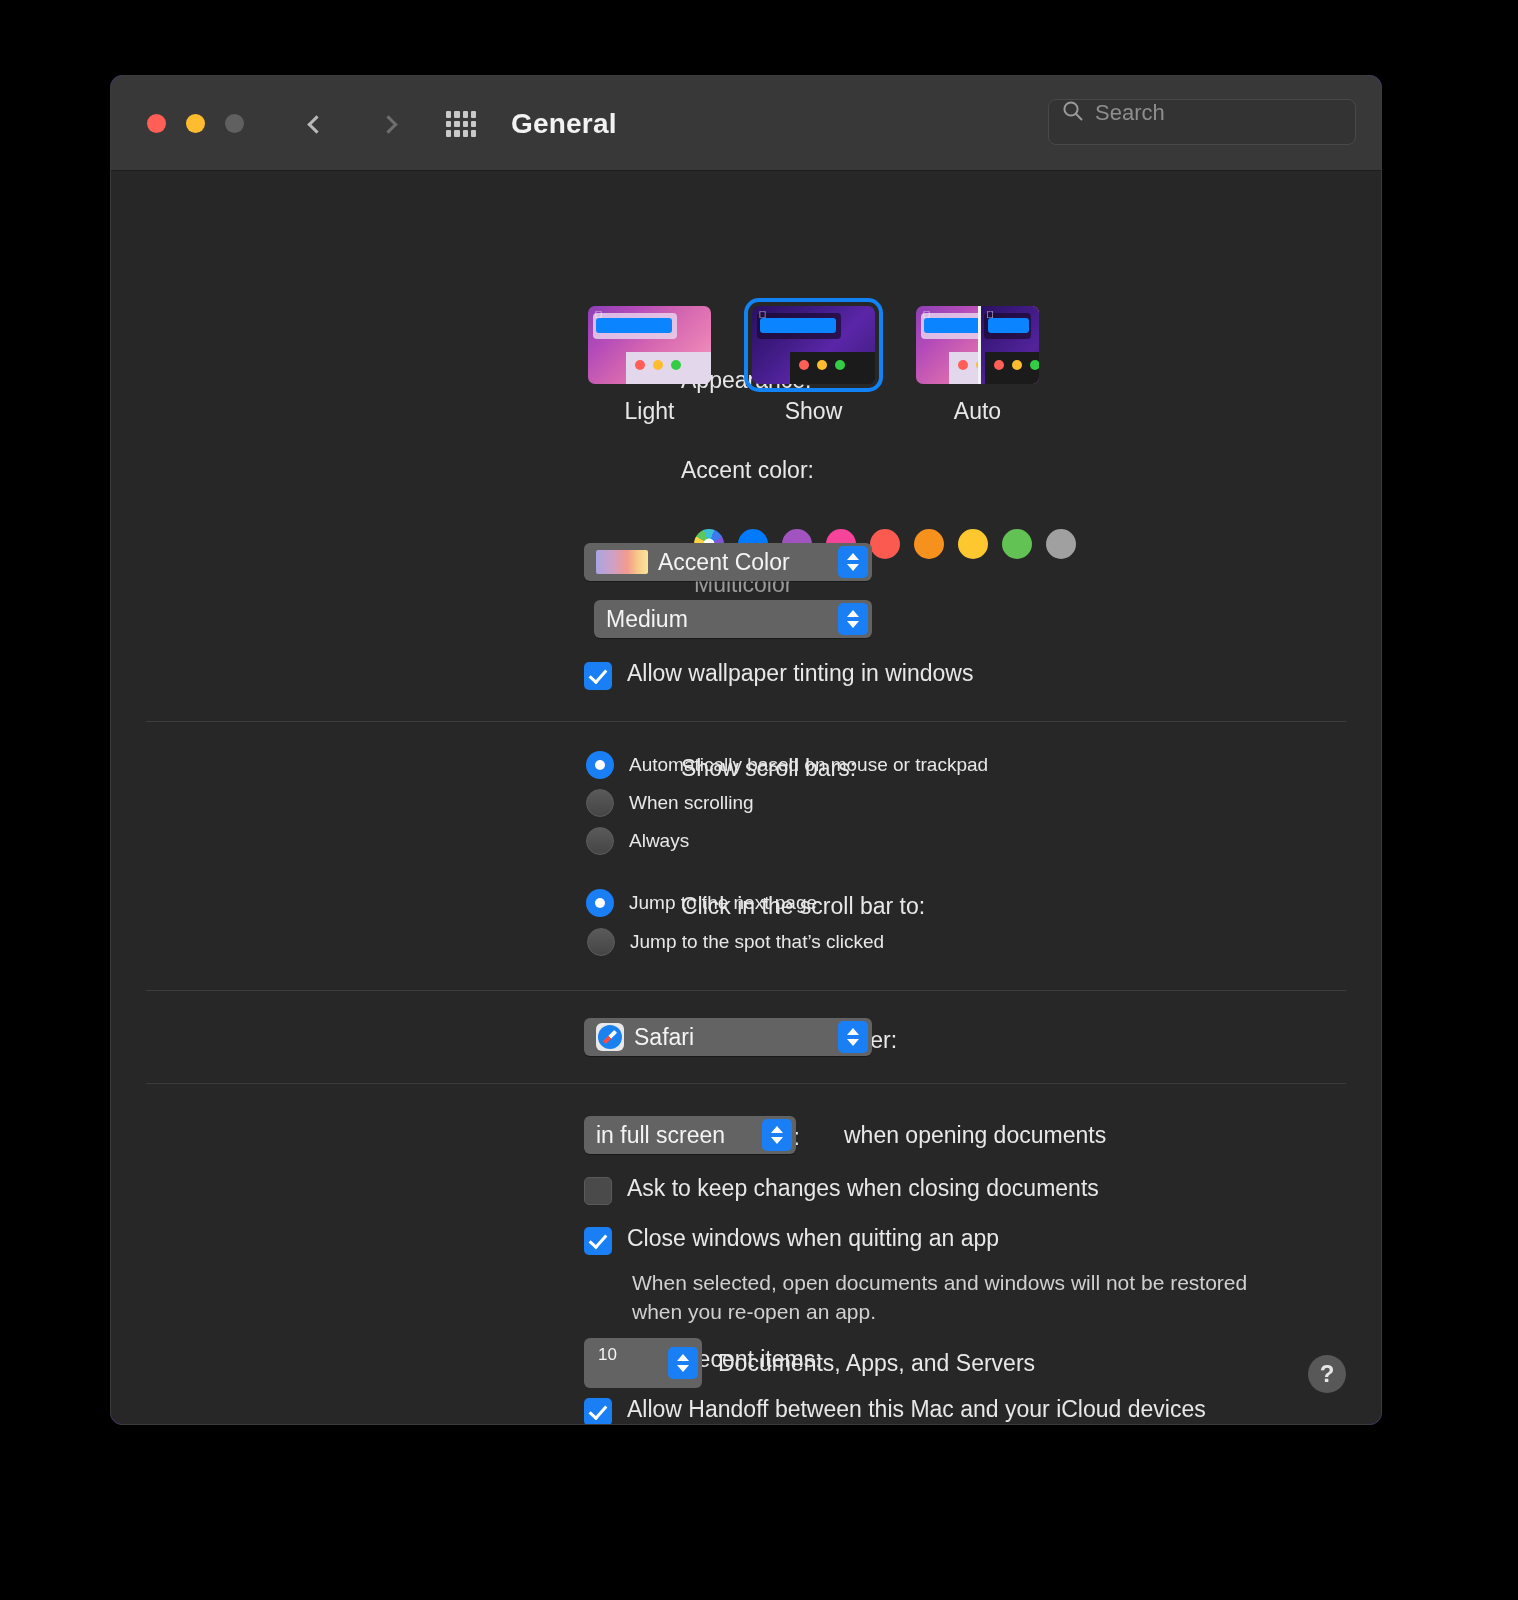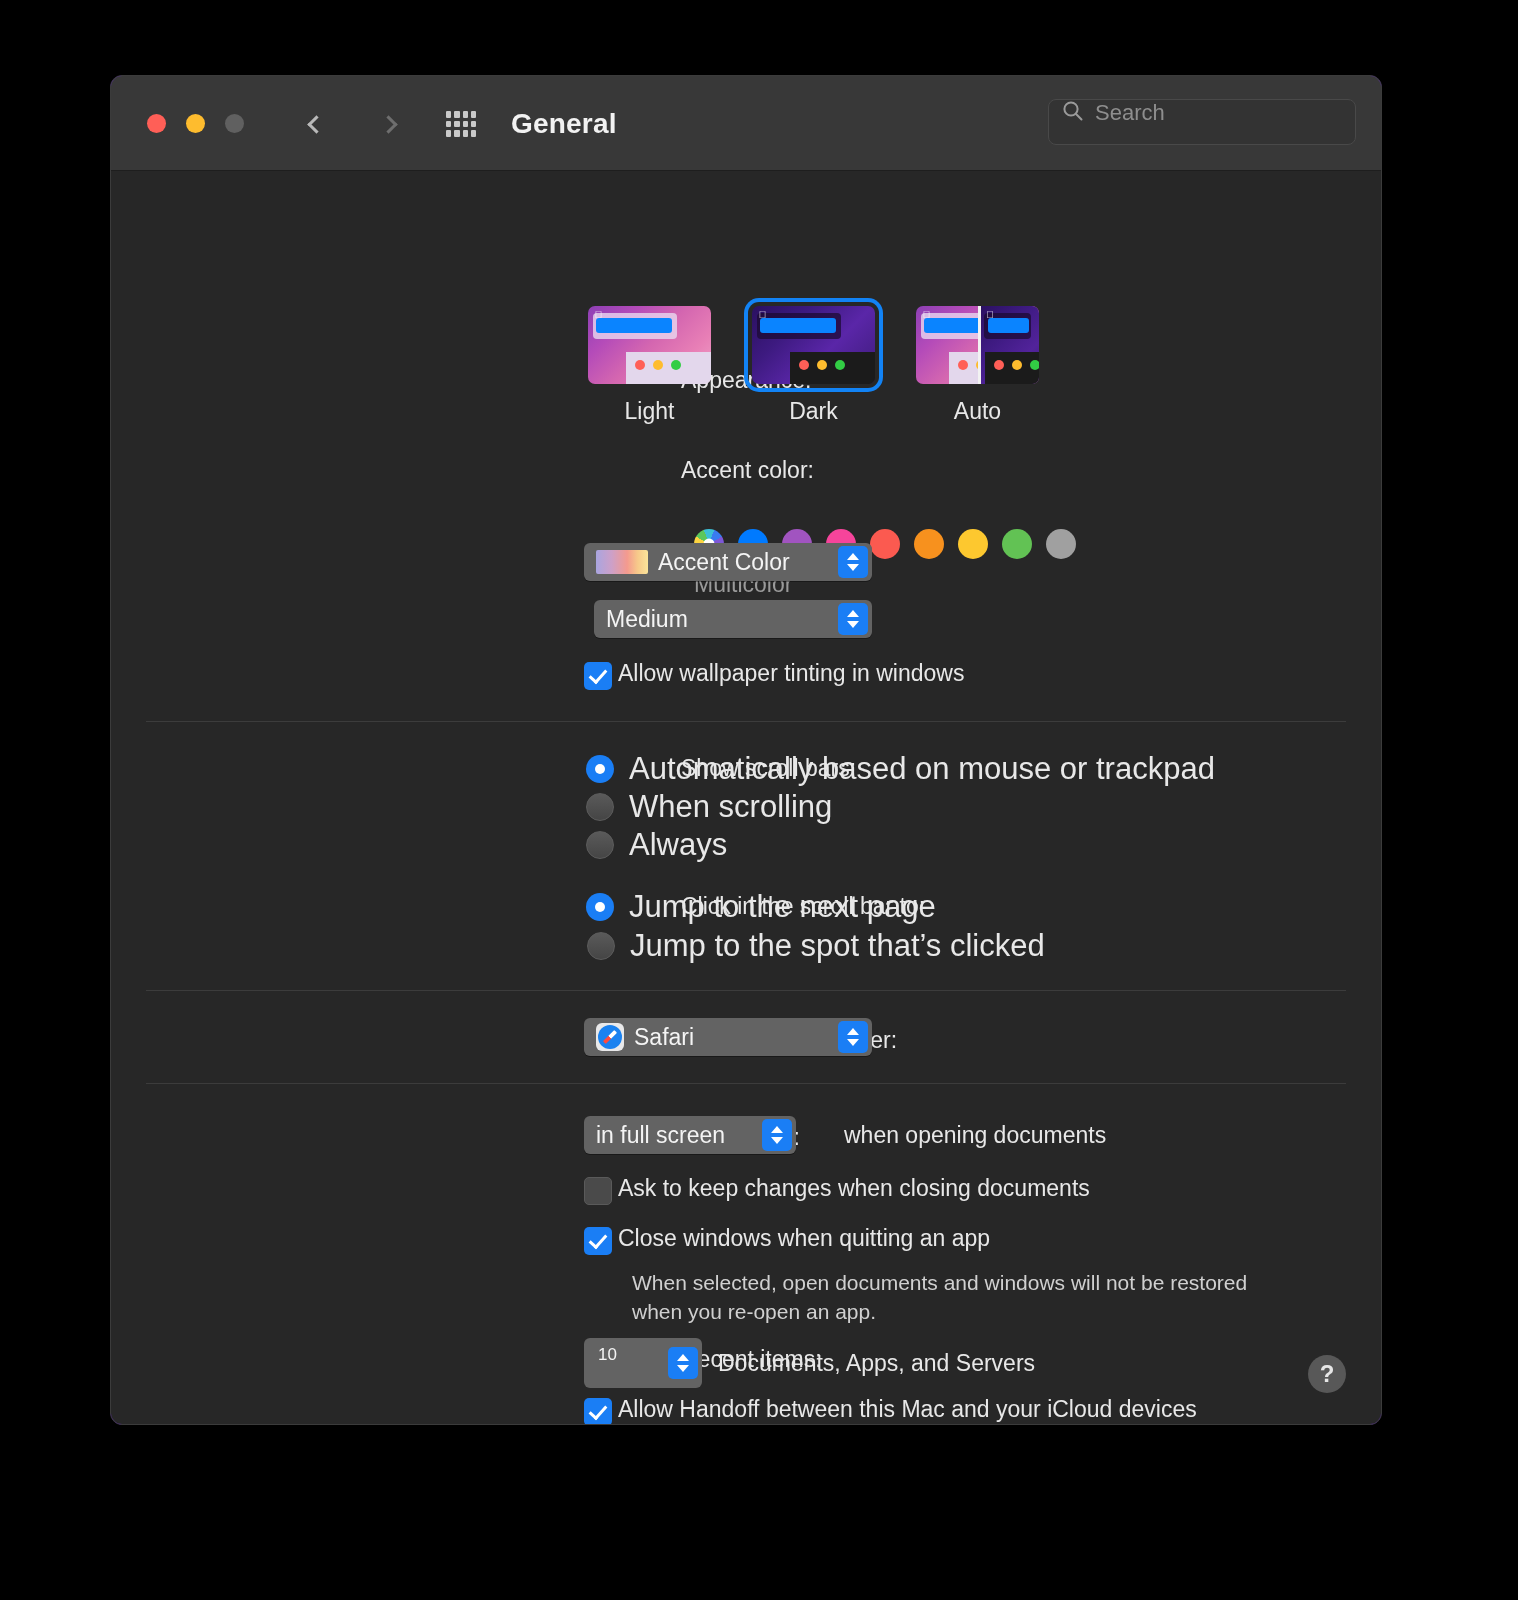--- a/index.html
+++ b/index.html
@@ -190,34 +190,34 @@
     width: 28px; height: 28px; border-radius: 5px; flex: 0 0 auto;
     position: relative; margin-top: 2px;
   }
   .cb.on { background: #1a7ef5; }
   .cb.off { background: #4a4a4a; border: 1px solid #5a5a5a; }
   .cb.on::after {
     content:''; position: absolute; left: 9px; top: 4px;
     width: 7px; height: 14px; border: solid #fff; border-width: 0 3px 3px 0;
     transform: rotate(42deg);
   }
-  .cbtext { margin-left: 6px; font-size: 23px; color: #e8e8e8; white-space: nowrap; }
+  .cbtext { margin-left: 15px; font-size: 23px; color: #e8e8e8; white-space: nowrap; }
 
   
   .rdrow { position: absolute; display: flex; align-items: center; }
   .rd {
     width: 28px; height: 28px; border-radius: 50%; flex: 0 0 auto; position: relative;
   }
   .rd.on { background: #1a7ef5; }
   .rd.off { background: linear-gradient(180deg,#5a5a5a,#454545); border: 1px solid #5c5c5c; }
   .rd.on::after {
     content:''; position:absolute; left:50%; top:50%; transform: translate(-50%,-50%);
     width: 10px; height: 10px; border-radius: 50%; background: #fff;
   }
-  .rdtext { margin-left: 15px; font-size: 31px; color: #e8e8e8; white-space: nowrap; }
+  .rdtext { margin-left: 15px; font-size: 19px; color: #e8e8e8; white-space: nowrap; }
 
   .sep { position: absolute; left: 35px; width: 1200px; height: 1px; background: #3c3c3c; }
 
   .helpnote { position: absolute; font-size: 21px; color: #d0d0d0; line-height: 1.38; white-space: pre-line; margin-left: 8px; }
 
   .helpbtn {
     position: absolute; right: 35px; bottom: 32px;
     width: 38px; height: 38px; border-radius: 50%;
     background: #585858; color: #e6e6e6;
     display: flex; align-items: center; justify-content: center;
@@ -319,21 +319,21 @@
                 </div>
               <div class="winpanel dark">
                 <div class="dots">
                     <b class="d-r"></b>
                     <b class="d-y"></b>
                     <b class="d-g"></b>
                   </div>
               </div>
             </div>
           </div>
-          <div class="applbl">Dark</div>
+          <div class="applbl">Show</div>
         </div>
 
         <div class="appopt">
           <div class="thumbwrap">
             <div class="thumb wp-light">
               <div class="menupanel light"></div>
               <div class="apl"></div>
               <div class="bluebar"></div>
               <div class="winpanel light" style="left:27%;width:40%;">
                 <div class="dots">

